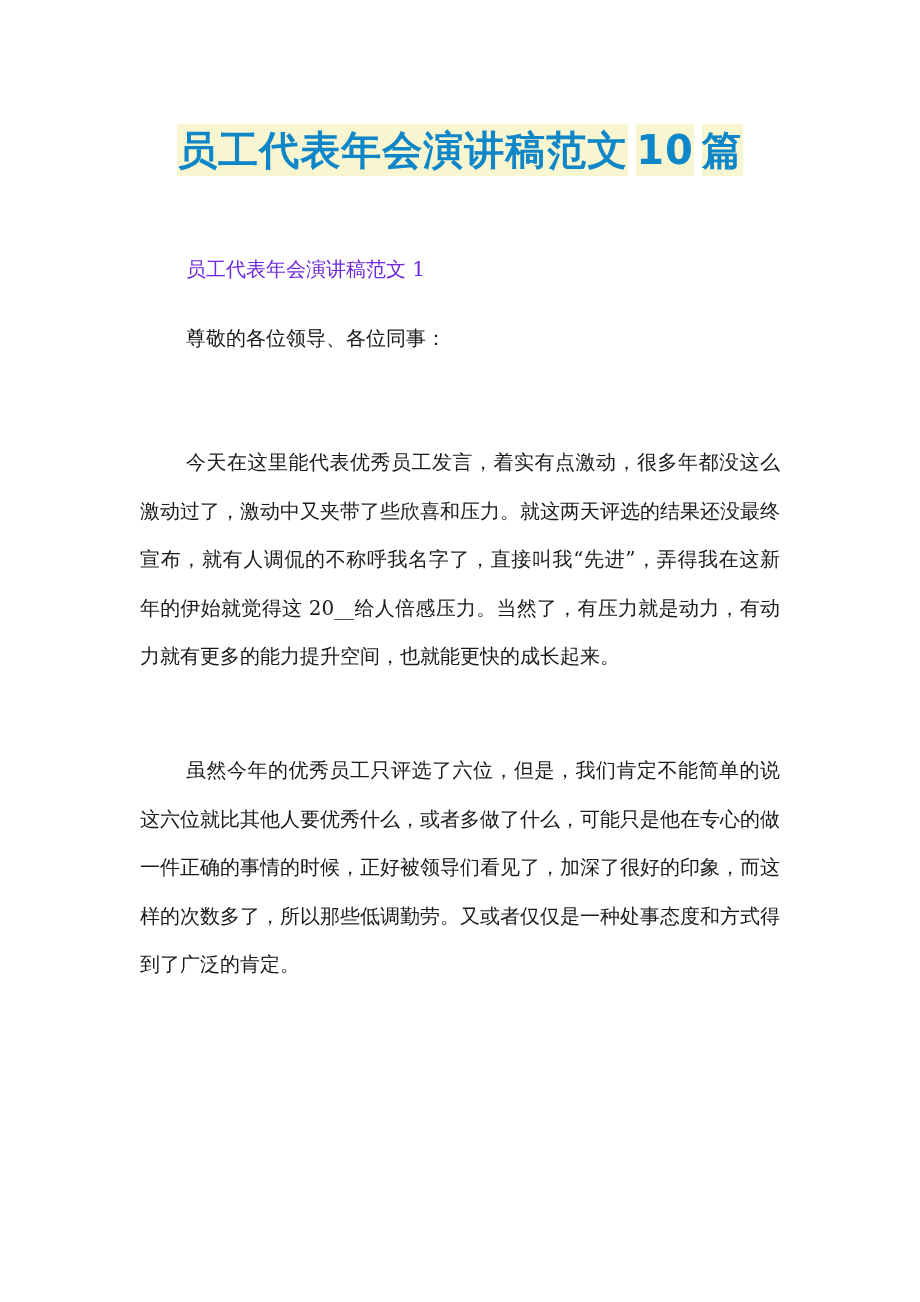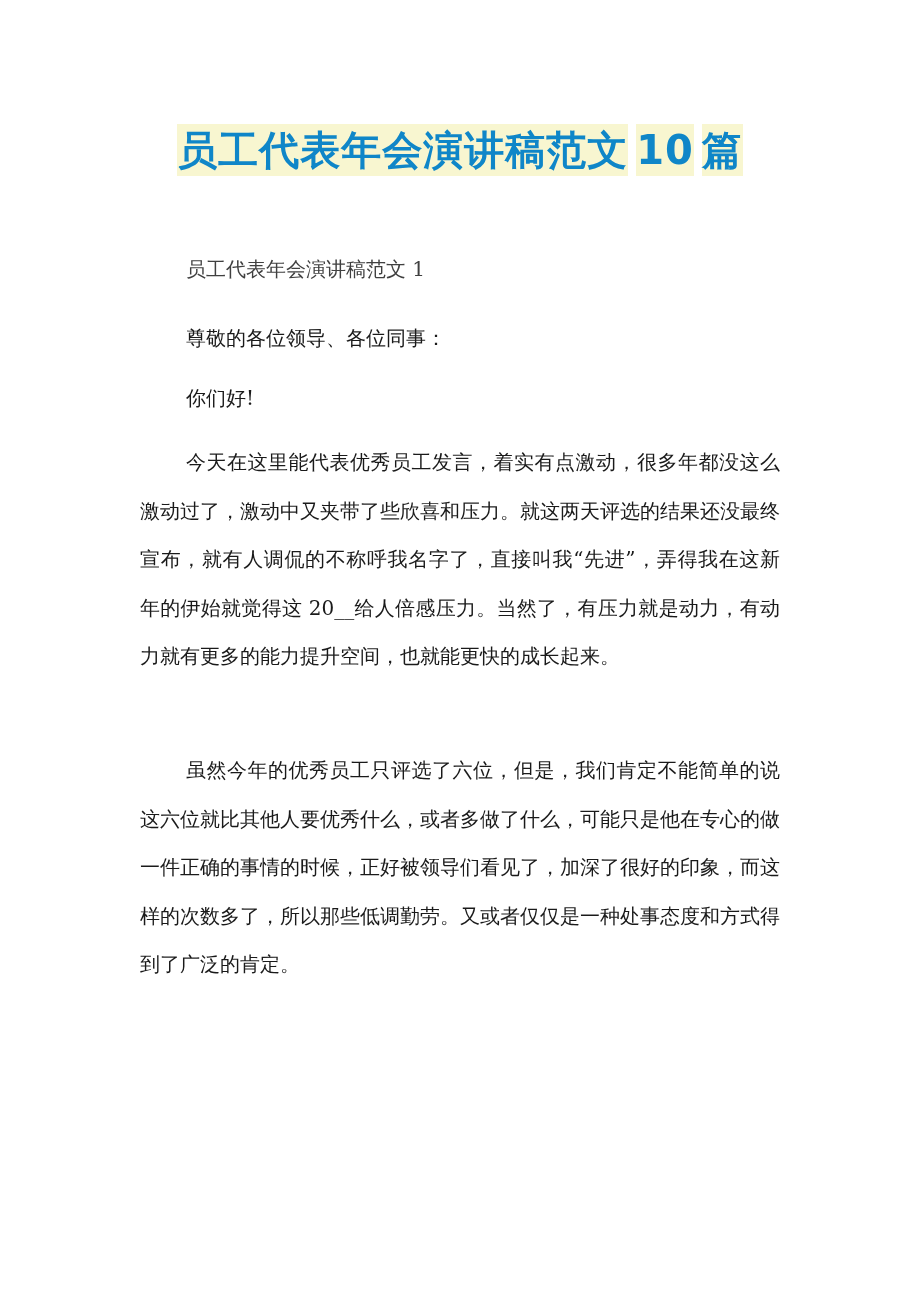--- a/index.html
+++ b/index.html
@@ -16,21 +16,21 @@
     font-size: 40px;
     line-height: 52px;
     height: 52px;
     vertical-align: top;
     letter-spacing: 1px;
   }
   .title-seg + .title-seg { margin-left: 8px; }
 
   .section-heading {
     position: absolute; left: 186px; top: 254px;
-    color: #404040;
+    color: #6d28d9;
     font-family: "DejaVu Serif", "Liberation Serif", serif;
     font-size: 20px; line-height: 30px;
   }
 
   .body-text {
     position: absolute; left: 140px; width: 640px;
     color: #1a1a1a;
     font-family: "DejaVu Serif", "Liberation Serif", serif;
     font-size: 20px;
     line-height: 48.5px;
@@ -52,23 +52,20 @@
   <div class="title-row">
     <span class="title-seg">员工代表年会演讲稿范文</span><span class="title-seg">10</span><span class="title-seg">篇</span>
   </div>
 
   <div class="section-heading">员工代表年会演讲稿范文 1</div>
 
   <div class="body-text p-salutation">
     <p>尊敬的各位领导、各位同事：</p>
   </div>
 
-  <div class="body-text p-greeting">
-    <p>你们好!</p>
-  </div>
 
   <div class="body-text p1">
     <p class="indent">今天在这里能代表优秀员工发言，着实有点激动，很多年都没这么激动过了，激动中又夹带了些欣喜和压力。就这两天评选的结果还没最终宣布，就有人调侃的不称呼我名字了，直接叫我“先进”，弄得我在这新年的伊始就觉得这 20__给人倍感压力。当然了，有压力就是动力，有动力就有更多的能力提升空间，也就能更快的成长起来。</p>
   </div>
 
   <div class="body-text p2">
     <p class="indent">虽然今年的优秀员工只评选了六位，但是，我们肯定不能简单的说这六位就比其他人要优秀什么，或者多做了什么，可能只是他在专心的做一件正确的事情的时候，正好被领导们看见了，加深了很好的印象，而这样的次数多了，所以那些低调勤劳。又或者仅仅是一种处事态度和方式得到了广泛的肯定。</p>
   </div>
 
 

